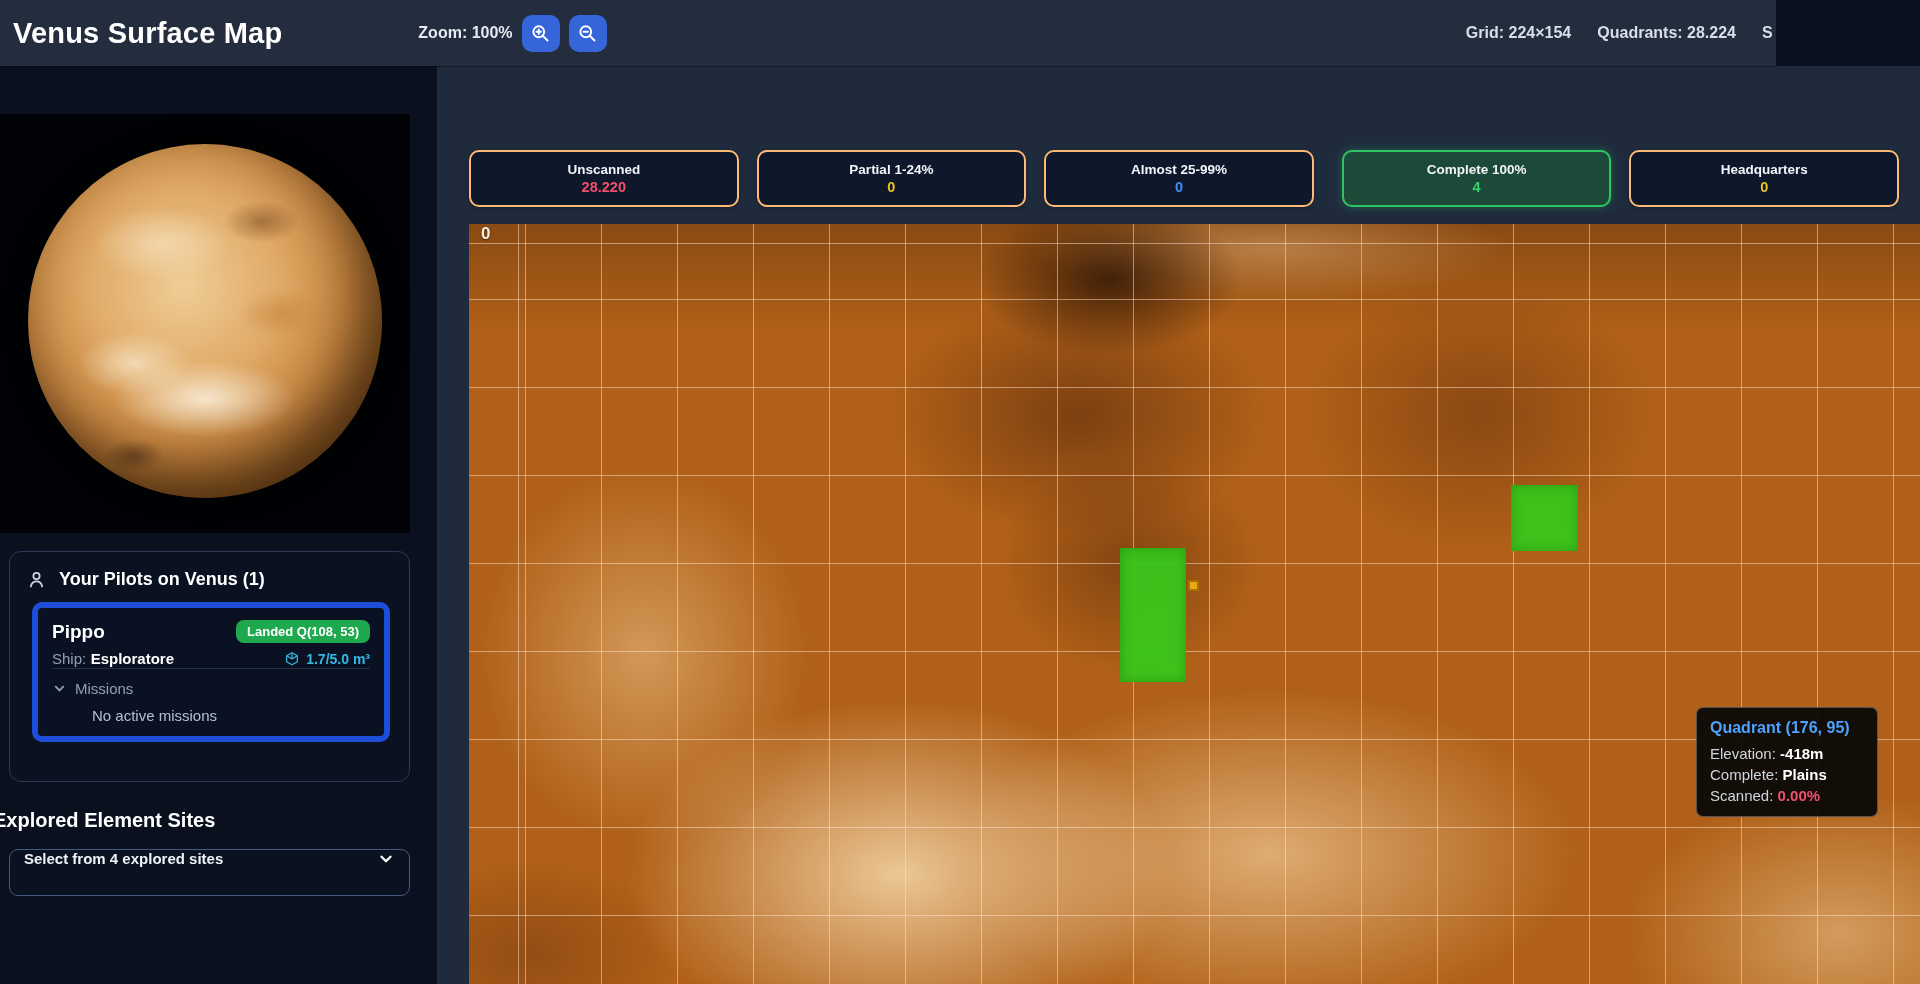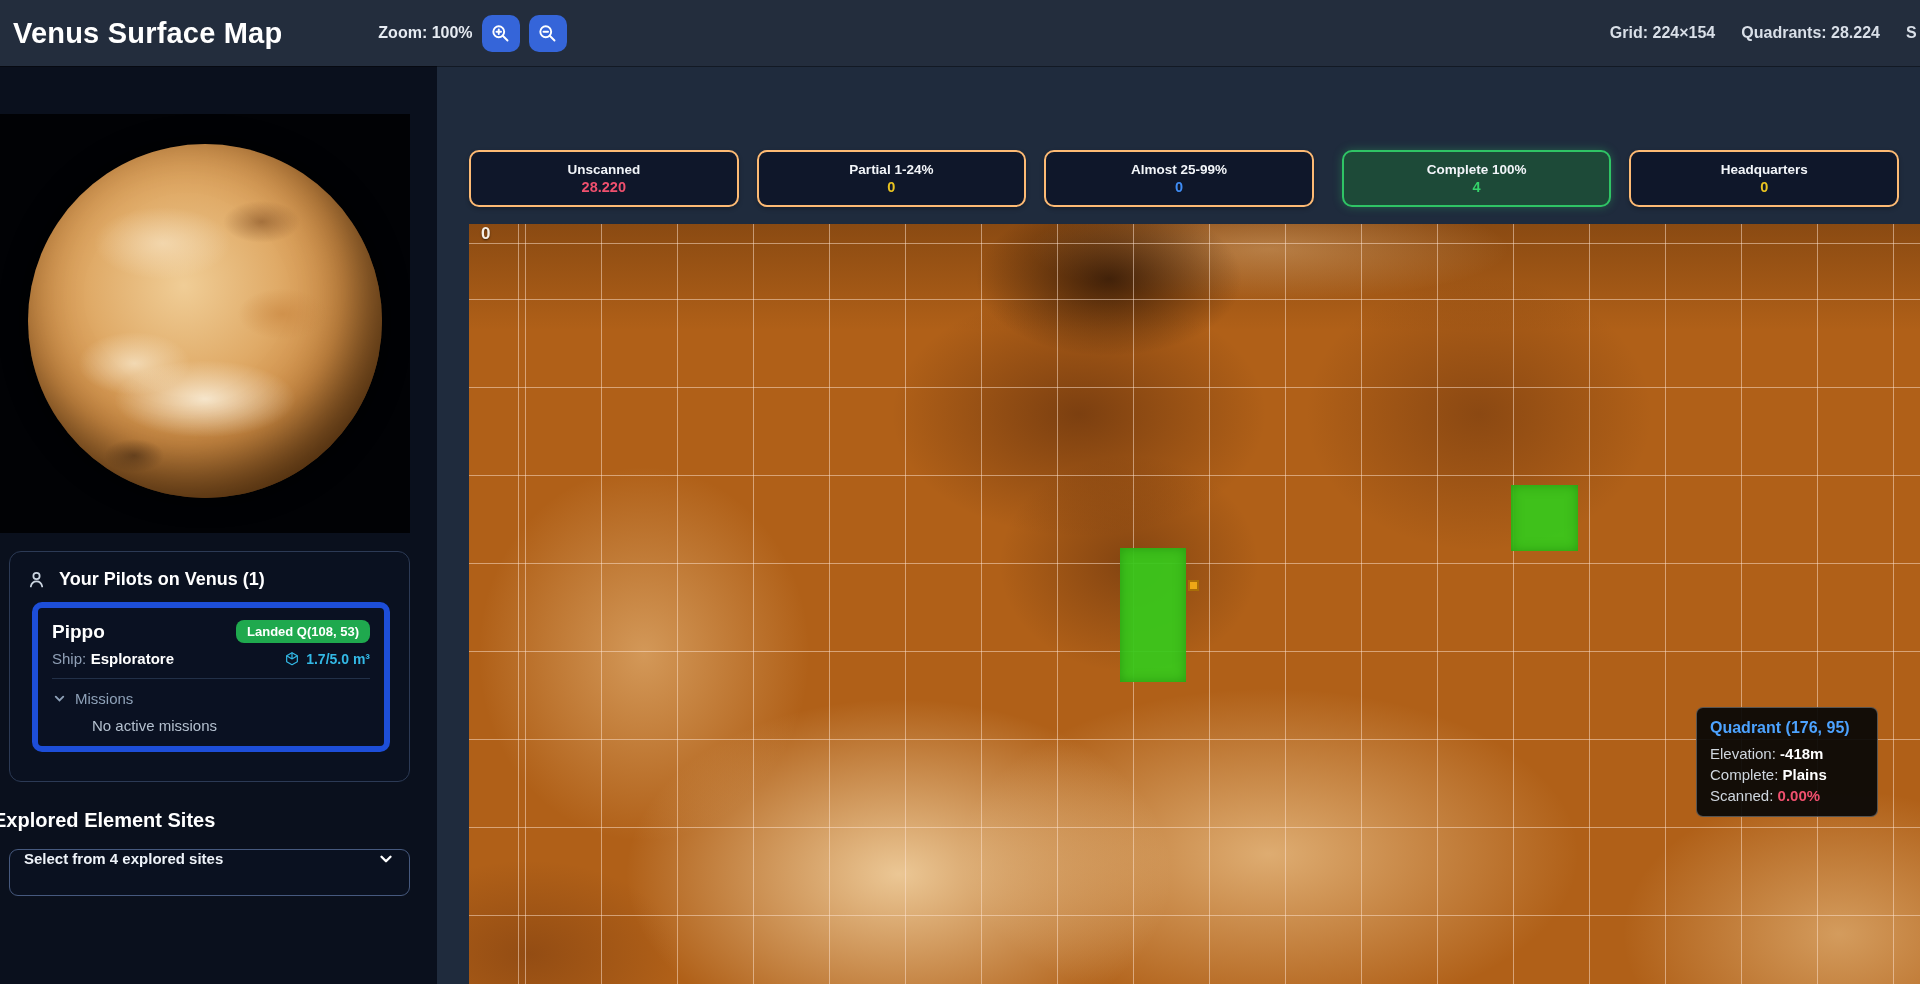--- a/index.html
+++ b/index.html
@@ -1,27 +1,27 @@
 <!DOCTYPE html>
 <html><head>
 <meta charset="utf-8">
 <style>
   * { margin:0; padding:0; box-sizing:border-box; }
   html,body { width:1920px; height:984px; overflow:hidden; background:#0a101d;
     font-family:"Liberation Sans", sans-serif; }
   #app { position:relative; width:1920px; height:984px; }
 
   
-  .header { position:absolute; left:0; top:0; width:1920px; height:66px;
+  .header { position:absolute; left:0; top:0; width:1776px; height:66px;
     background:#232d3d; display:flex; align-items:center; z-index:30;
     box-shadow:0 1px 0 rgba(0,0,0,.4); }
   .app-title { font-size:29px; font-weight:800; color:#ffffff; letter-spacing:.2px;
     padding-left:13px; }
   .zoom-group { display:flex; align-items:center; gap:9px; margin-left:96px; }
-  .zoom-label { font-size:16px; color:#e6ebf2; font-weight:600; }
+  .zoom-label { font-size:16px; color:#e6ebf2; font-weight:600;margin-left:40px; }
   .zoom-btn { width:38px; height:37px; border:none; border-radius:10px; background:#3565d9;
     display:flex; align-items:center; justify-content:center; cursor:pointer; }
   .zoom-btn svg { width:21px; height:21px; }
   .header-stats { margin-left:auto; display:flex; align-items:center; gap:26px;
     font-size:16px; color:#d9dfe8; font-weight:600; padding-right:0; white-space:nowrap; }
   .stat-cut { width:14px; overflow:hidden; display:inline-block; }
 
   
   .sidebar { position:absolute; left:0; top:66px; width:437px; height:918px;
     background:#0a101d; z-index:20; }
@@ -43,21 +43,21 @@
     background:#0a1120; border:1px solid #2c3a55; border-radius:12px; }
   .pilots-header { display:flex; align-items:center; gap:12px; padding:17px 16px 12px 16px; }
   .pilots-title { font-size:18px; font-weight:800; color:#ffffff; }
   .pilot-card { margin:0 14px 0 22px; width:358px; border:6px solid #1d4ed8;
     border-radius:10px; padding:12px 14px 10px 14px; background:#0a1122; }
   .pilot-row1 { display:flex; align-items:center; justify-content:space-between; }
   .pilot-name { font-size:19px; font-weight:800; color:#ffffff; }
   .pilot-badge { background:#1fa94e; color:#ffffff; font-size:13px; font-weight:700;
     padding:4px 11px; border-radius:8px; }
   .pilot-row2 { display:flex; align-items:center; justify-content:space-between; margin-top:7px;
-    padding-bottom:10px; border-bottom:1px solid #223048; }
+    border-bottom:1px solid #223048; }
   .ship-label { color:#90a0b6; font-size:15px; }
   .ship-name { color:#ffffff; font-weight:700; font-size:15px; }
   .cargo { display:flex; align-items:center; gap:6px; color:#33b9e6; font-size:14px; font-weight:700; }
   .missions-row { display:flex; align-items:center; gap:8px; margin-top:11px; color:#8ea1b8;
     font-size:15px; cursor:pointer; }
   .missions-empty { margin:10px 0 2px 40px; color:#b4c0cf; font-size:15px; }
 
   .explored-title { position:absolute; left:-7px; top:743px; font-size:20px; font-weight:800;
     color:#ffffff; white-space:nowrap; }
   .explored-select { position:absolute; left:9px; top:783px; width:401px; height:47px;

